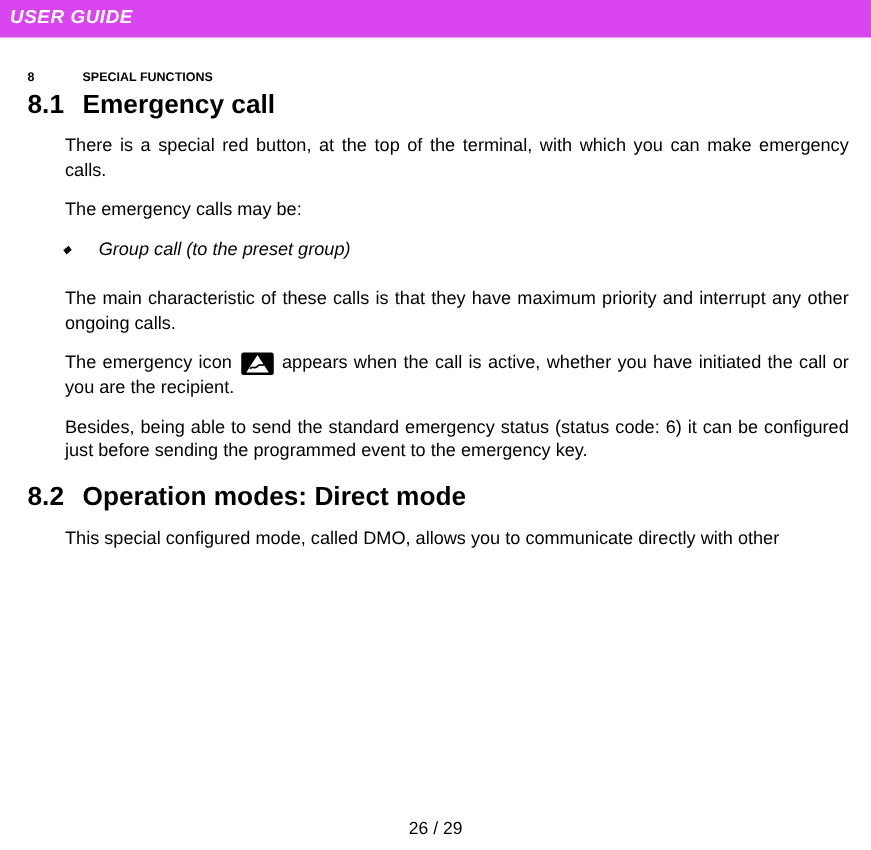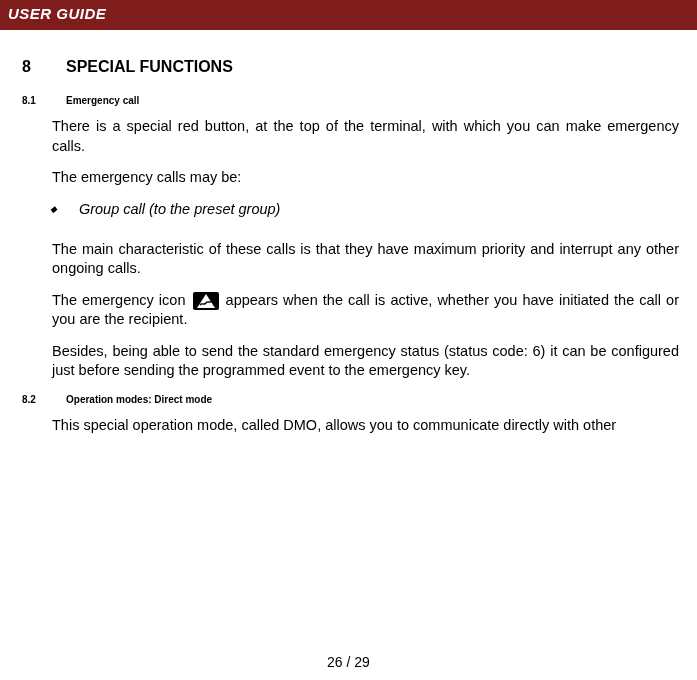--- a/index.html
+++ b/index.html
@@ -11,43 +11,42 @@
       font-family: Arial, Helvetica, sans-serif;
       font-size: 14.5px;
       line-height: 1.35;
       color: #000;
       width: 697px;
       height: 680px;
       background: #fff;
       position: relative;
     }
     .header-band {
-      background: #7f1d1d;
+      background: #d946ef;
       color: #fff;
       font-weight: bold;
       font-style: italic;
       padding: 4px 8px 6px 8px;
       font-size: 15px;
       letter-spacing: 0.5px;
     }
     .content {
       padding: 0 18px 0 22px;
     }
     .h-num {
       display: inline-block;
       width: 44px;
     }
     h1.sec {
-      font-size: 16px;
+      font-size: 10px;
       font-weight: bold;
       margin-top: 26px;
-      margin-bottom: 16px;
     }
     h2.sub {
-      font-size: 10px;
+      font-size: 21px;
       font-weight: bold;
       margin-bottom: 10px;
     }
     p.para {
       text-align: justify;
       margin-bottom: 12px;
       margin-left: 30px;
     }
     ul.bul {
       list-style: none;
@@ -121,17 +120,17 @@
   </p>
 
 
   <p class="para">Besides, being able to send the standard emergency status (status code: 6) it can be configured just before sending the programmed event to the emergency key.</p>
 
 
   <h2 class="sub sec82">
     <span class="h-num">8.2</span><span>Operation modes: Direct mode</span>
   </h2>
 
-  <p class="para">This special operation mode, called DMO, allows you to communicate directly with other</p>
+  <p class="para">This special configured mode, called DMO, allows you to communicate directly with other</p>
 
 </div>
 
 <div class="footer-pg">26 / 29</div>
 
 </body></html>

